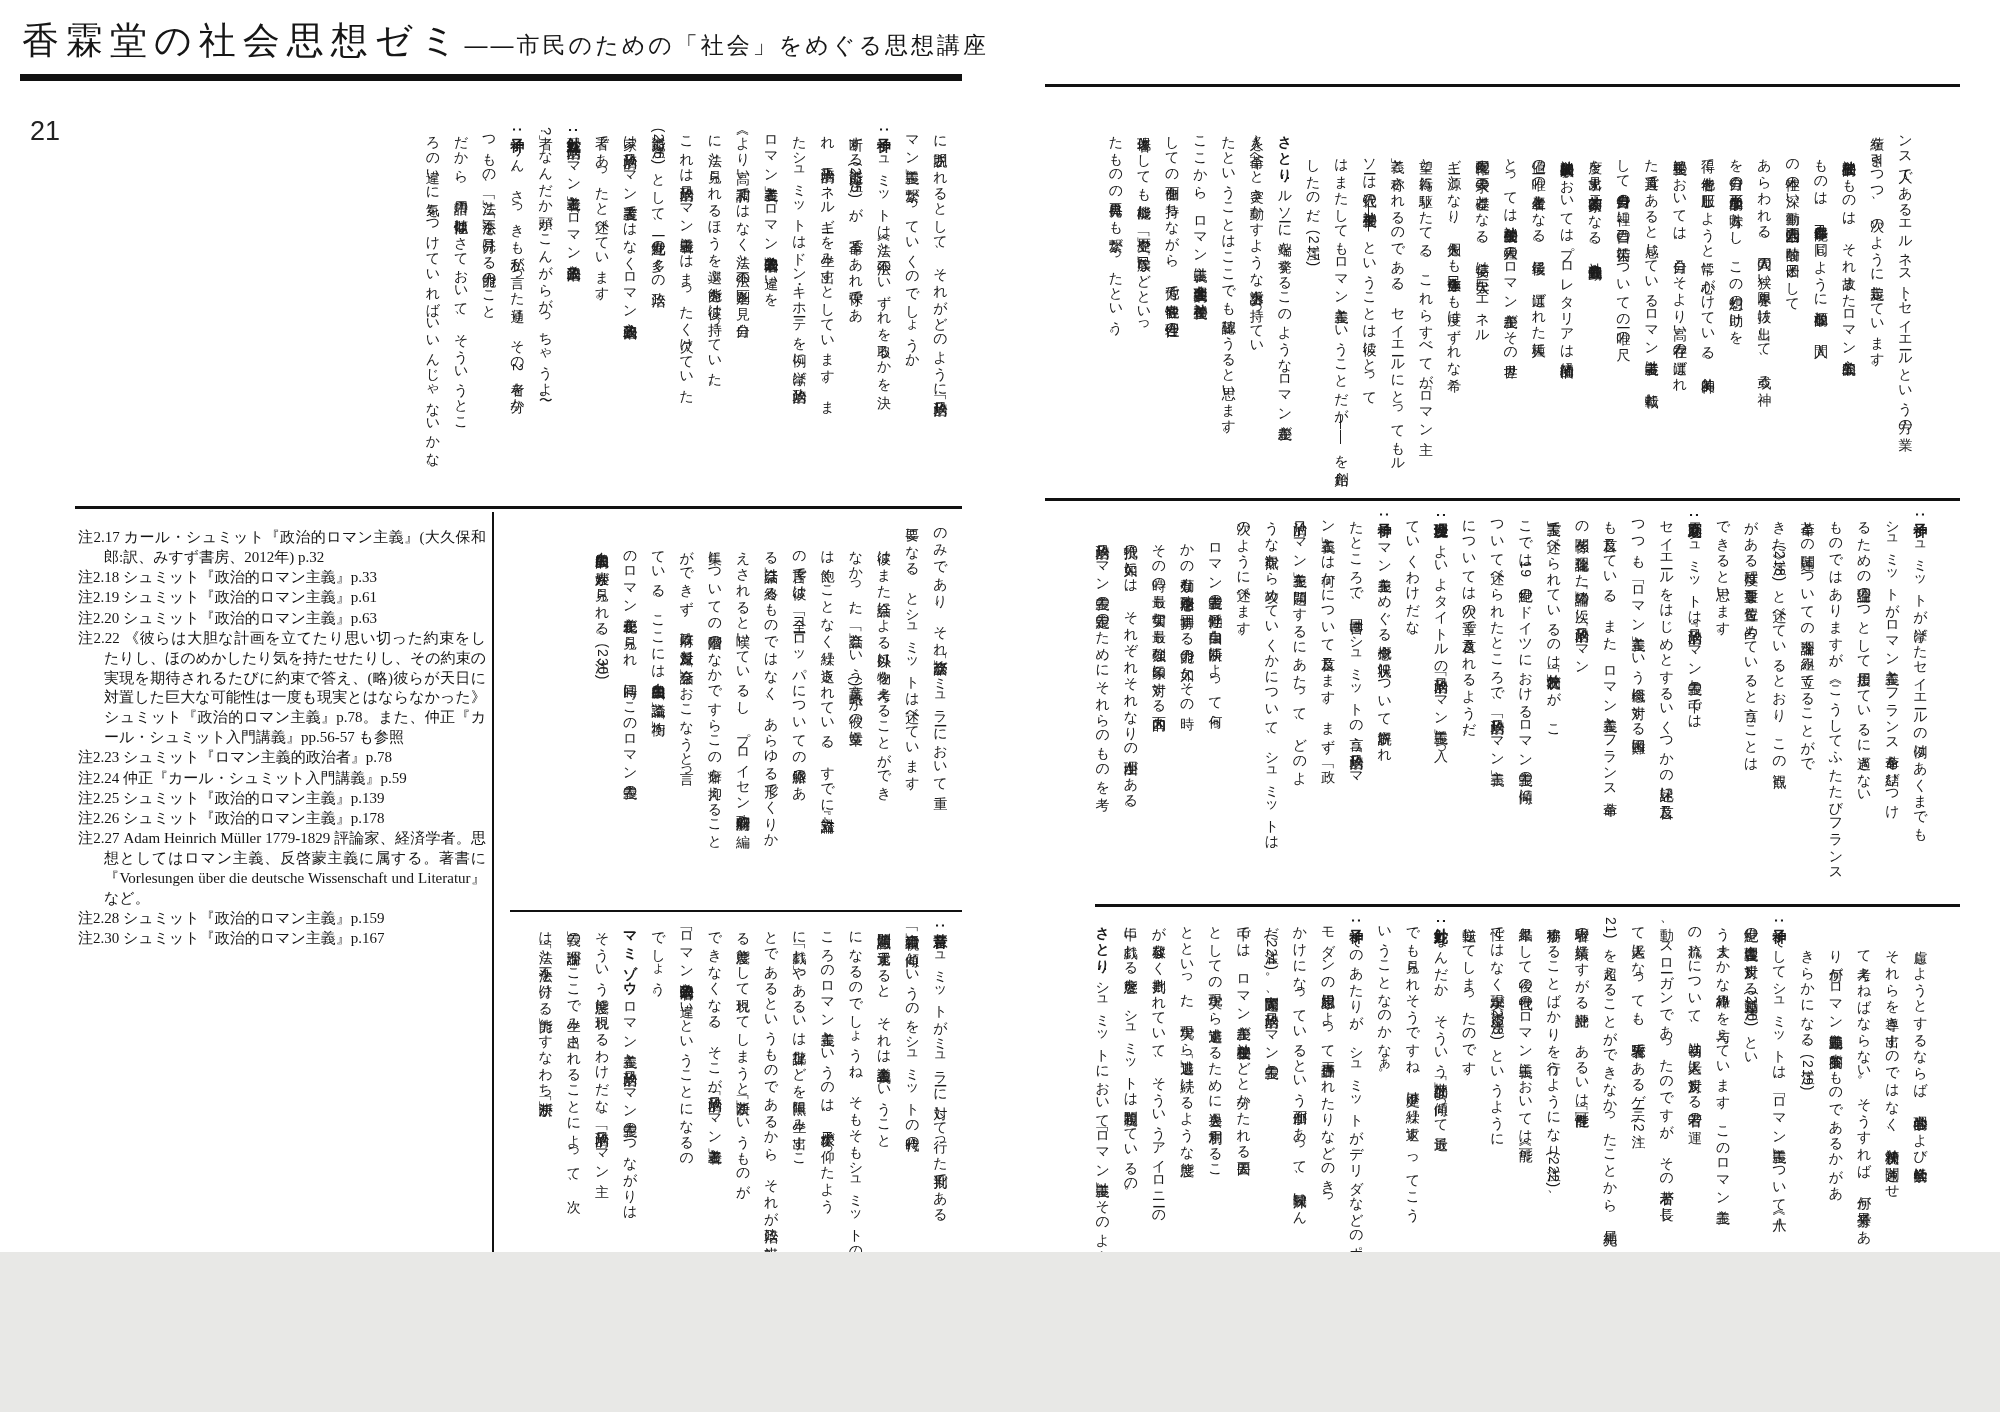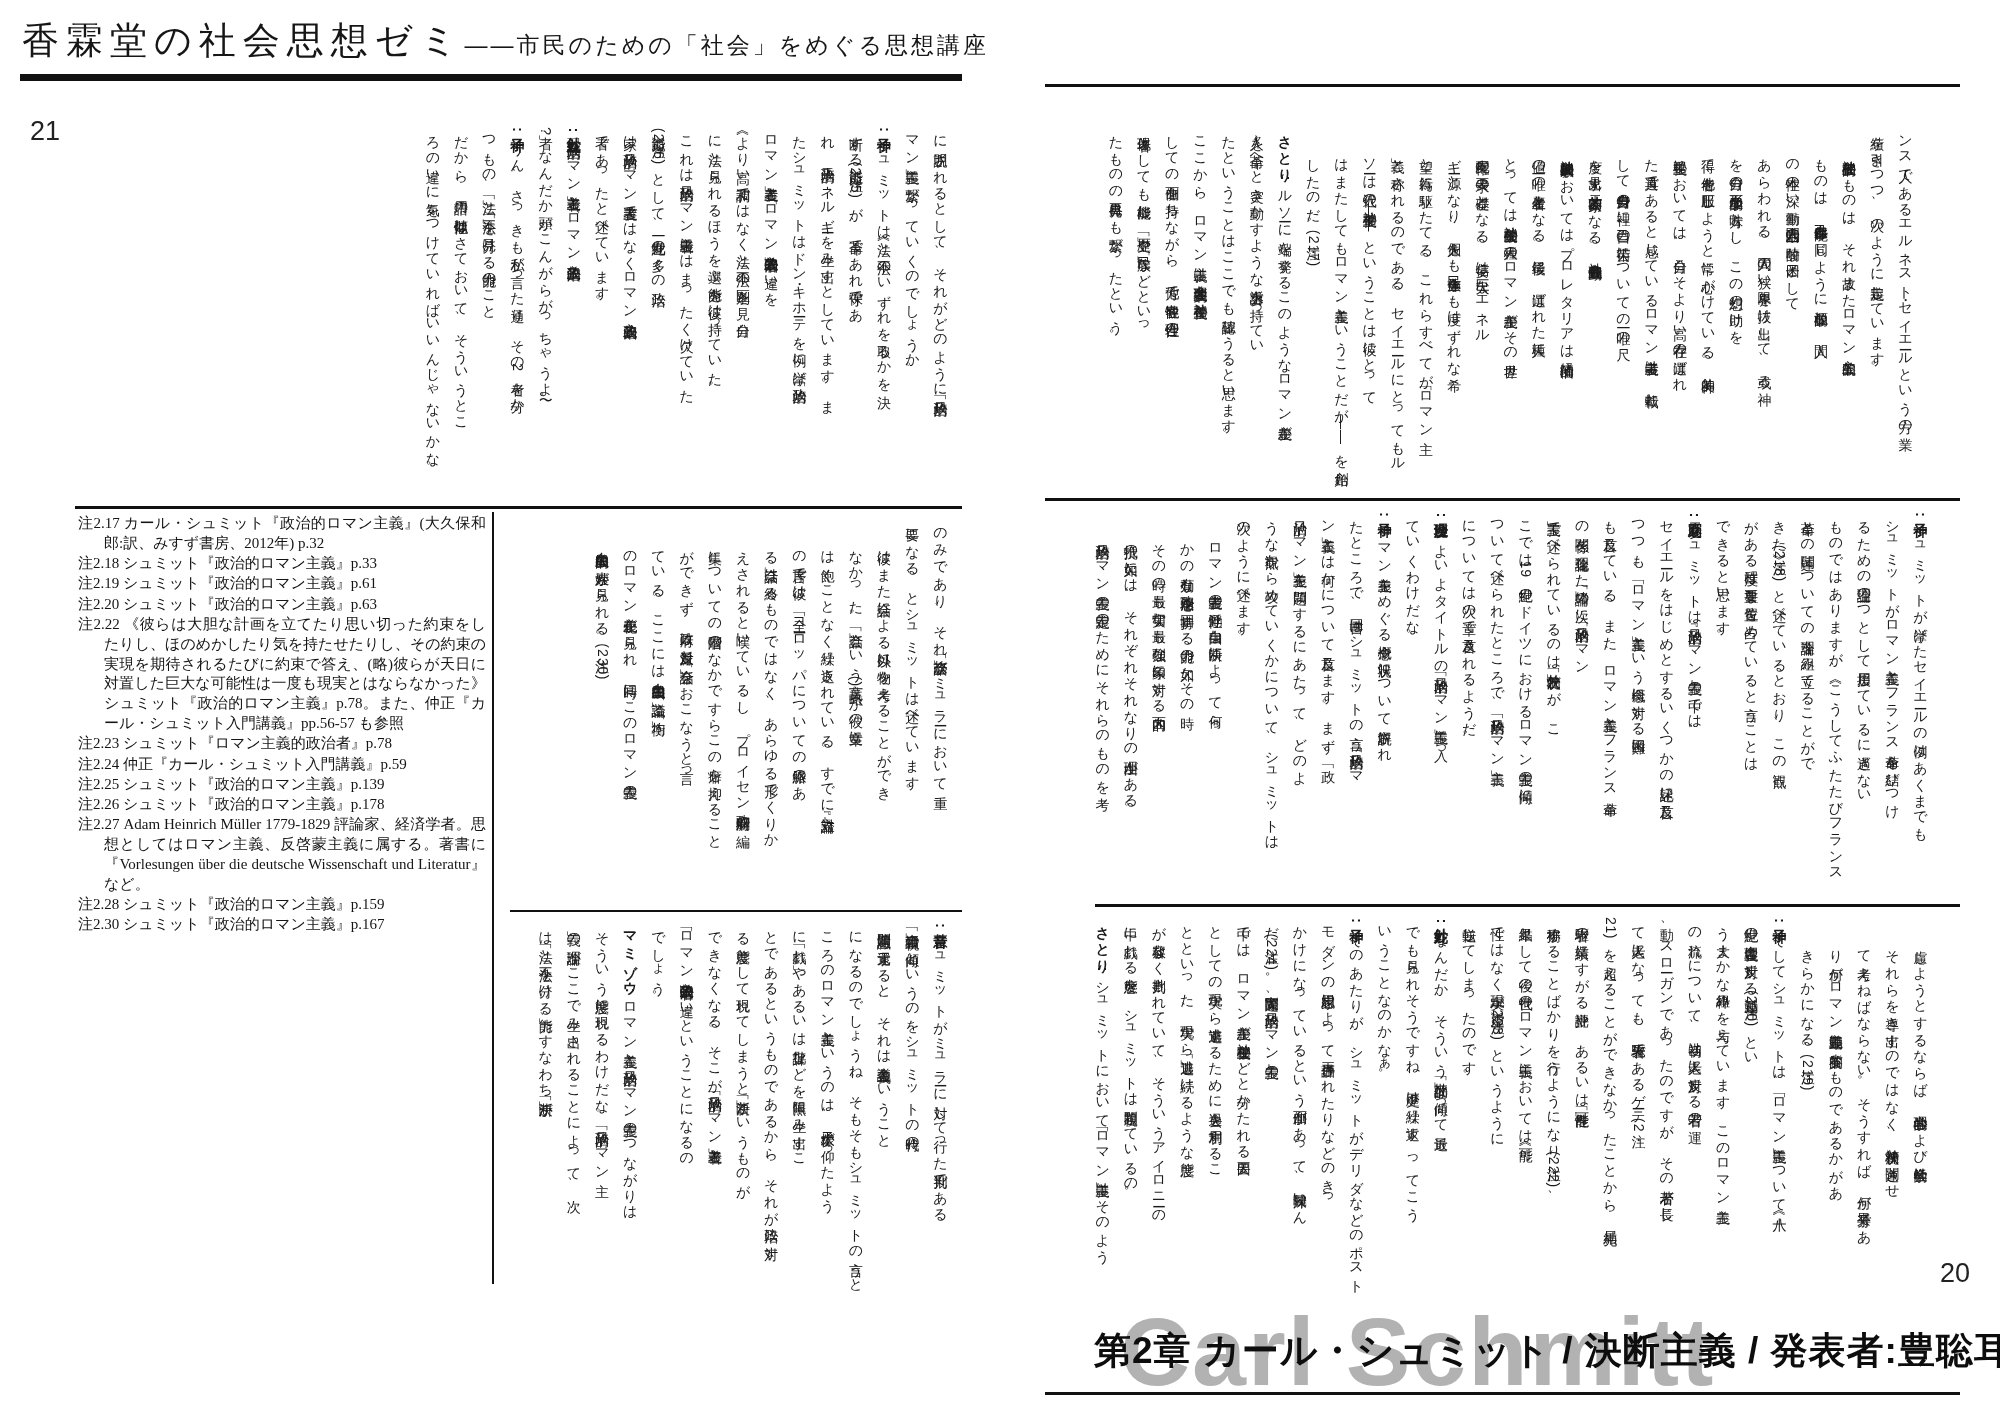--- a/index.html
+++ b/index.html
@@ -1,32 +1,32 @@
 <!DOCTYPE html>
 <html><head>
 <meta charset="utf-8">
 <style>
   html,body{margin:0;padding:0;background:#e8e8e6;}
-  #page{position:relative;width:2000px;height:1412px;background:#ffffff;overflow:hidden;
+  #page{position:relative;width:2000px;height:1252px;background:#ffffff;overflow:hidden;
         font-family:"Liberation Sans","DejaVu Sans",sans-serif;color:#161616;}
   .abs{position:absolute;}
   .rule{position:absolute;background:#111;}
   
   #series-title{left:22px;top:16px;font-size:37px;letter-spacing:7px;font-weight:500;white-space:nowrap;}
   #series-subtitle{font-size:23px;letter-spacing:3px;font-weight:400;}
   #section-title{left:1245px;top:48px;width:500px;text-align:right;font-size:26px;letter-spacing:1px;}
   .pagenum{font-size:27px;color:#222;}
   
   .vblock{position:absolute;writing-mode:vertical-rl;text-orientation:mixed;
           font-size:14px;line-height:28.2px;letter-spacing:0.6px;color:#1b1b1b;}
   .vblock p{margin:0;white-space:pre-line;}
   .vblock p.quote{padding-top:23px;}
   .speaker{font-weight:700;}
   
-  #footnotes{left:78px;top:514px;width:408px;font-family:"Liberation Serif","DejaVu Serif",serif;
+  #footnotes{left:78px;top:528px;width:408px;font-family:"Liberation Serif","DejaVu Serif",serif;
              font-size:15px;line-height:19.8px;color:#141414;}
   #footnotes .note{padding-left:26px;text-indent:-26px;text-align:justify;margin:0 0 0.5px 0;}
   
   #watermark{left:1120px;top:1296px;font-size:97px;font-weight:700;color:#b2b2b2;
              letter-spacing:2px;white-space:nowrap;}
   #chapter-footer{left:1094px;top:1326px;font-size:37px;font-weight:700;color:#0d0d0d;
                   letter-spacing:1px;white-space:nowrap;}
 </style>
 </head>
 <body>

